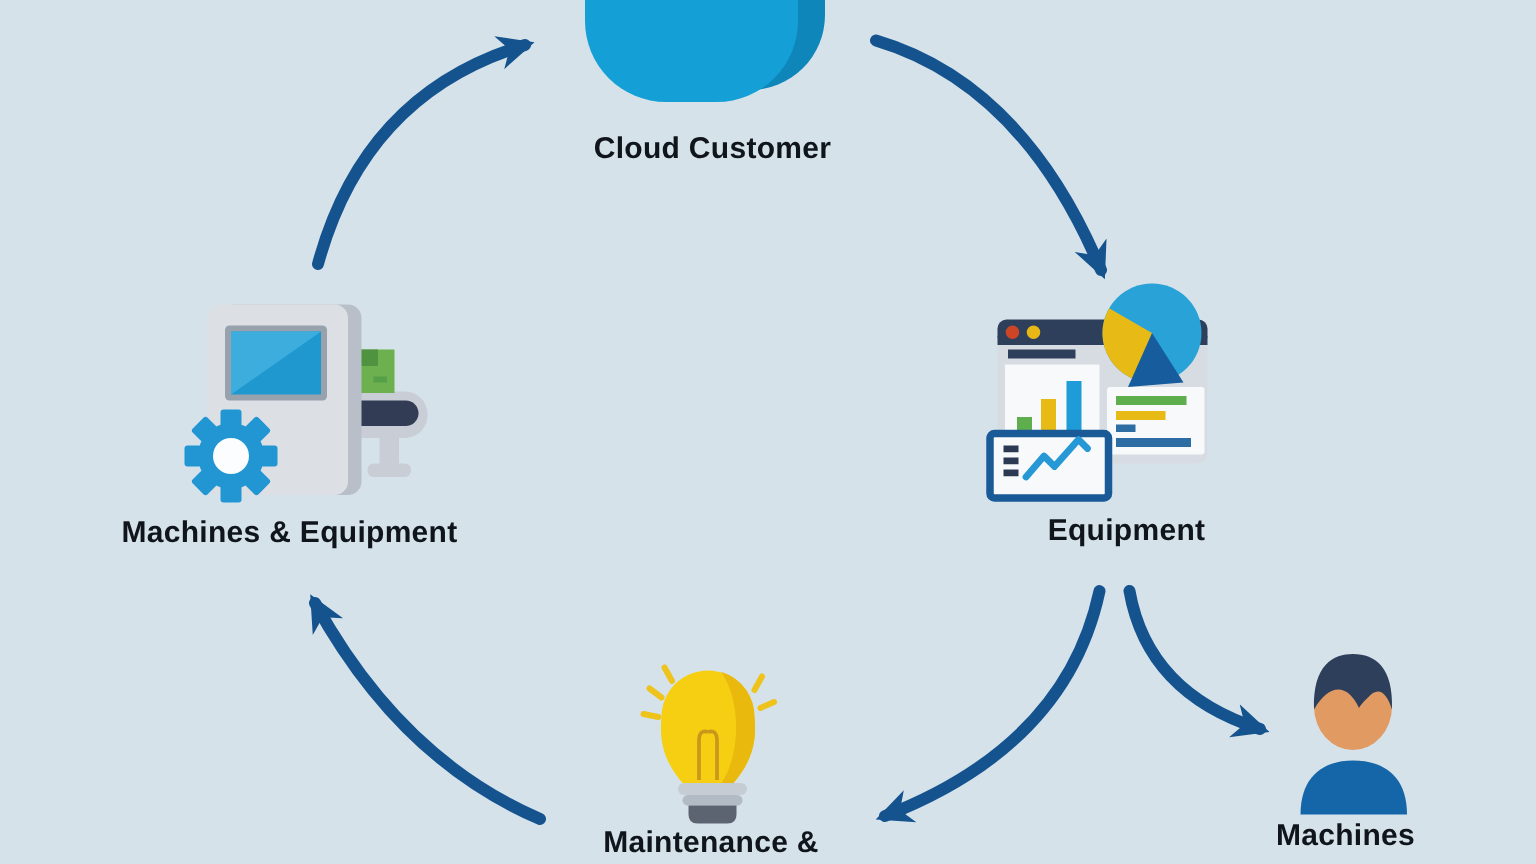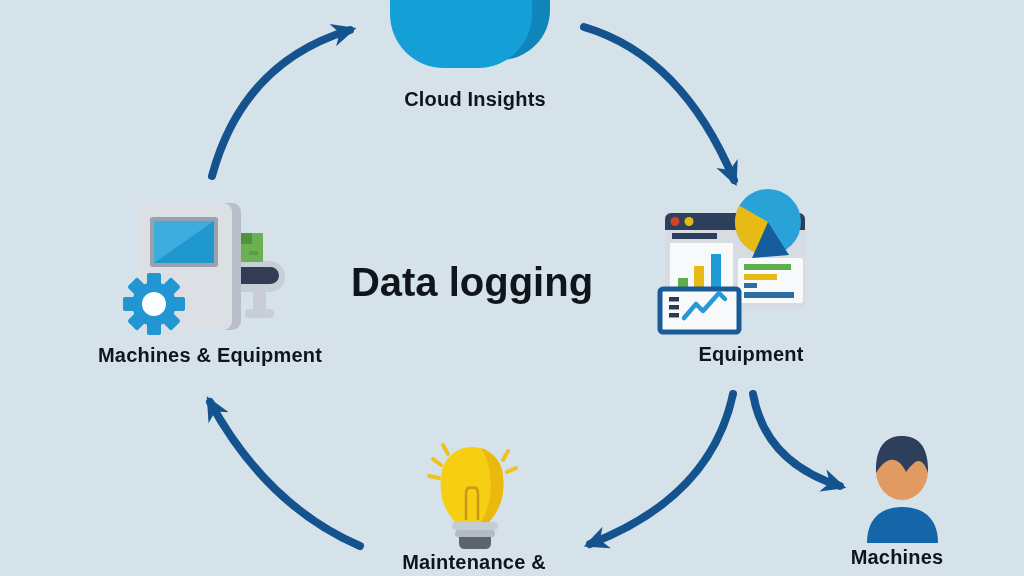--- a/index.html
+++ b/index.html
@@ -40,21 +40,21 @@
     </g>
   </svg>
 
   <div class="node">
     <div class="icon" style="left:390px; top:-72px;">
       <svg width="162" height="142" viewBox="0 0 162 142">
         <rect x="56" y="14" width="104" height="118" rx="50" style="fill:var(--cloud-shade,#0e86ba)"></rect>
         <rect x="0" y="0" width="142" height="140" rx="54" style="fill:var(--cloud-main,#14a0d6)"></rect>
       </svg>
     </div>
-    <div class="node-label" style="left:375px; top:88px; width:200px;">Cloud Insights</div>
+    <div class="node-label" style="left:375px; top:88px; width:200px;">Cloud Customer</div>
   </div>
 
   <div class="node">
     <div class="icon" style="left:655px; top:185px;">
       <svg width="158" height="162" viewBox="0 0 158 162">
 
         <rect x="10" y="28" width="140" height="96" rx="6" fill="#d7dce2"></rect>
         <rect x="10" y="28" width="140" height="17" rx="6" style="fill:var(--navy,#2e3f5c)"></rect>
         <rect x="10" y="39" width="140" height="6" style="fill:var(--navy,#2e3f5c)"></rect>
         <circle cx="20" cy="36.5" r="4.5" fill="#cd4527"></circle>
@@ -112,21 +112,21 @@
           <rect x="18" y="-7" width="13" height="14" rx="2"></rect>
           <rect x="-7" y="-31" width="14" height="13" rx="2" transform="rotate(45)"></rect>
           <rect x="-7" y="18" width="14" height="13" rx="2" transform="rotate(45)"></rect>
           <rect x="-31" y="-7" width="13" height="14" rx="2" transform="rotate(45)"></rect>
           <rect x="18" y="-7" width="13" height="14" rx="2" transform="rotate(45)"></rect>
           <circle cx="0" cy="0" r="22"></circle>
           <circle cx="0" cy="0" r="12" fill="#fbfdfe"></circle>
         </g>
       </svg>
     </div>
-    <div class="node-label" style="left:85px; top:344px; width:250px;">Machines &amp; Equipment</div>
+    <div class="node-label" style="left:68px; top:344px; width:250px;">Machines &amp; Equipment</div>
   </div>
 
   <div class="node">
     <div class="icon" style="left:415px; top:430px;">
       <svg width="122" height="122" viewBox="0 0 122 122">
         <g stroke="#eec31c" stroke-width="4" stroke-linecap="round">
           <line x1="14" y1="46" x2="24" y2="48"></line>
           <line x1="18" y1="29" x2="26" y2="35"></line>
           <line x1="28" y1="15" x2="33" y2="24"></line>
           <line x1="93" y1="21" x2="88" y2="30"></line>
@@ -150,15 +150,14 @@
     <div class="icon" style="left:855px; top:425px;">
       <svg width="100" height="125" viewBox="0 0 100 125">
         <ellipse cx="47" cy="46" rx="26" ry="29" style="fill:var(--person-skin,#e09a62)"></ellipse>
         <path d="M21,48 C20,18 34,11 47,11 C62,11 74,20 73,48 C69,35 63,33 57,40 C54,43 52,45 51,47 C43,30 31,31 21,48 Z" style="fill:var(--navy,#2e3f5c)"></path>
         <path d="M12,118 C12,92 28,82 47,82 C67,82 83,92 83,118 Z" style="fill:var(--person-body,#1566a8)"></path>
       </svg>
     </div>
     <div class="node-label" style="left:827px; top:546px; width:140px;">Machines</div>
   </div>
 
-  <div class="center-title">Data logging</div>
 
 </div>
 
 </body></html>

